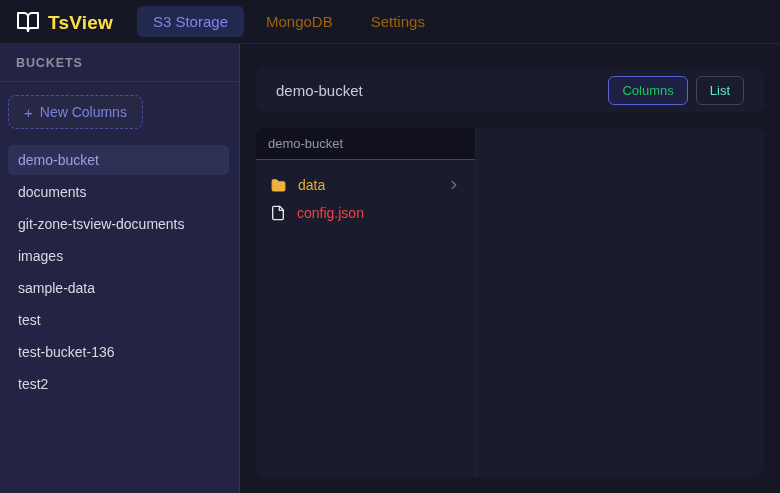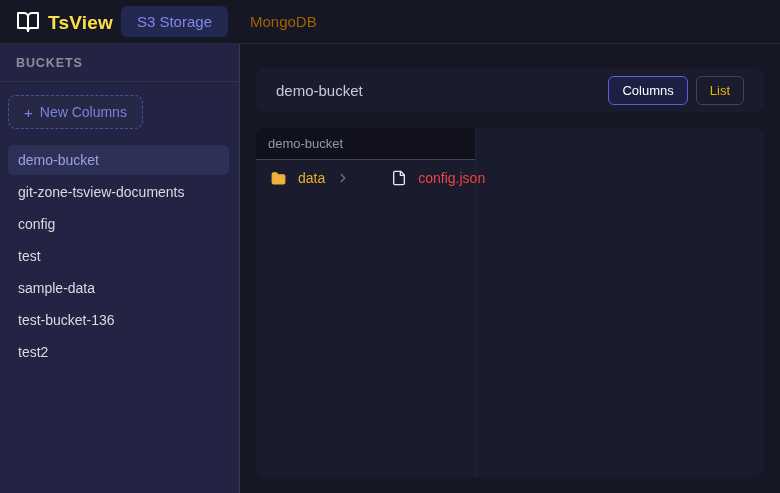--- a/index.html
+++ b/index.html
@@ -6,21 +6,21 @@
   html, body { width: 780px; height: 493px; overflow: hidden; }
   body { font-family: "Liberation Sans", sans-serif; background: #161724; }
   .app { width: 780px; height: 493px; display: flex; flex-direction: column; }
 
   
   .topbar { height: 44px; flex: 0 0 44px; display: flex; align-items: center;
             padding: 0 16px; background: #161724; border-bottom: 1px solid #26273a; }
   .logo { display: flex; align-items: flex-end; gap: 8px; color: #fde047; }
   .logo svg { display: block; }
   .logo-text { font-size: 19px; font-weight: 700; letter-spacing: 0.2px; }
-  .tabs { display: flex; align-items: center; gap: 6px; margin-left: 8px; }
+  .tabs { display: flex; align-items: center; gap: 6px; margin-left: 24px; }
   .tab { padding: 7px 16px; border-radius: 6px; font-size: 15px; color: #a16207;
          cursor: pointer; white-space: nowrap; }
   .tab.active { background: #232850; color: #7e88e8; }
 
   
   .body { flex: 1; display: flex; min-height: 0; }
 
   
   .sidebar { width: 240px; flex: 0 0 240px; background: #232343;
              border-right: 1px solid #3a3b42; display: flex; flex-direction: column; }
@@ -39,30 +39,30 @@
 
   
   .main { flex: 1; min-width: 0; padding: 24px 16px 16px; display: flex;
           flex-direction: column; gap: 16px; background: #161724; }
   .main-card { flex: 0 0 44px; background: #1a1b2d; border-radius: 8px; display: flex;
                align-items: center; padding: 0 20px; }
   .bucket-title { color: #c9cbd5; font-size: 15px; }
   .view-toggle { margin-left: auto; display: flex; gap: 8px; }
   .btn { font-family: inherit; font-size: 13px; padding: 6px 13px; border-radius: 6px;
          background: transparent; cursor: pointer; }
-  .btn.active-view { border: 1px solid #5b62d8; color: #ffffff; background: #1d2042; }
-  .btn.plain { border: 1px solid #42444f; color: #eab308; }
+  .btn.active-view { border: 1px solid #5b62d8; color: #22c55e; background: #1d2042; }
+  .btn.plain { border: 1px solid #42444f; color: #5eead4; }
 
   .browser-panel { flex: 1; background: #1a1b2d; border-radius: 8px; overflow: hidden;
                    display: flex; min-height: 0; }
   .column { width: 220px; flex: 0 0 220px; border-right: 1px solid rgba(255,255,255,0.035);
             display: flex; flex-direction: column; }
   .column-header { background: #10111d; padding: 8px 12px; font-size: 13px; color: #9598a6;
                    border-bottom: 1px solid #45464f; white-space: nowrap; }
-  .entries { padding: 4px 6px; display: flex; flex-direction: row; gap: 25px; }
+  .entries { padding: 11px 6px; display: flex; flex-direction: column; }
   .entry { display: flex; align-items: center; gap: 11px; padding: 4px 8px;
            border-radius: 4px; font-size: 14px; height: 28px; cursor: pointer; }
   .entry .icon { display: flex; flex: 0 0 auto; }
   .entry.folder { color: #e9ae2b; }
   .entry.file { color: #ef4444; }
   .chevron { margin-left: auto; color: #6c6f7b; display: flex; }
 </style>
 </head>
 <body>
 
@@ -74,37 +74,39 @@
         <svg width="24" height="24" viewBox="0 0 24 24" fill="none" stroke="#ffffff" stroke-width="2" stroke-linecap="round" stroke-linejoin="round">
           <path d="M2 3h6a4 4 0 0 1 4 4v14a3 3 0 0 0-3-3H2z"></path>
           <path d="M22 3h-6a4 4 0 0 0-4 4v14a3 3 0 0 1 3-3h7z"></path>
         </svg>
       </span>
       <span class="logo-text">TsView</span>
     </div>
     <div class="tabs">
       <div class="tab active">S3 Storage</div>
       <div class="tab">MongoDB</div>
+      <div class="tab">Settings</div>
     </div>
   </div>
 
   <div class="body">
 
     <div class="sidebar">
       <div class="sidebar-header">BUCKETS</div>
       <button class="new-bucket">
         <span class="plus">+</span>
         <span>New Columns</span>
       </button>
       <div class="bucket-list">
         <div class="bucket-item selected">demo-bucket</div>
+        <div class="bucket-item">documents</div>
         <div class="bucket-item">git-zone-tsview-documents</div>
-        <div class="bucket-item">config</div>
+        <div class="bucket-item">images</div>
+        <div class="bucket-item">sample-data</div>
         <div class="bucket-item">test</div>
-        <div class="bucket-item">sample-data</div>
         <div class="bucket-item">test-bucket-136</div>
         <div class="bucket-item">test2</div>
       </div>
     </div>
 
     <div class="main">
 
       <div class="main-card">
         <span class="bucket-title">demo-bucket</span>
         <div class="view-toggle">

